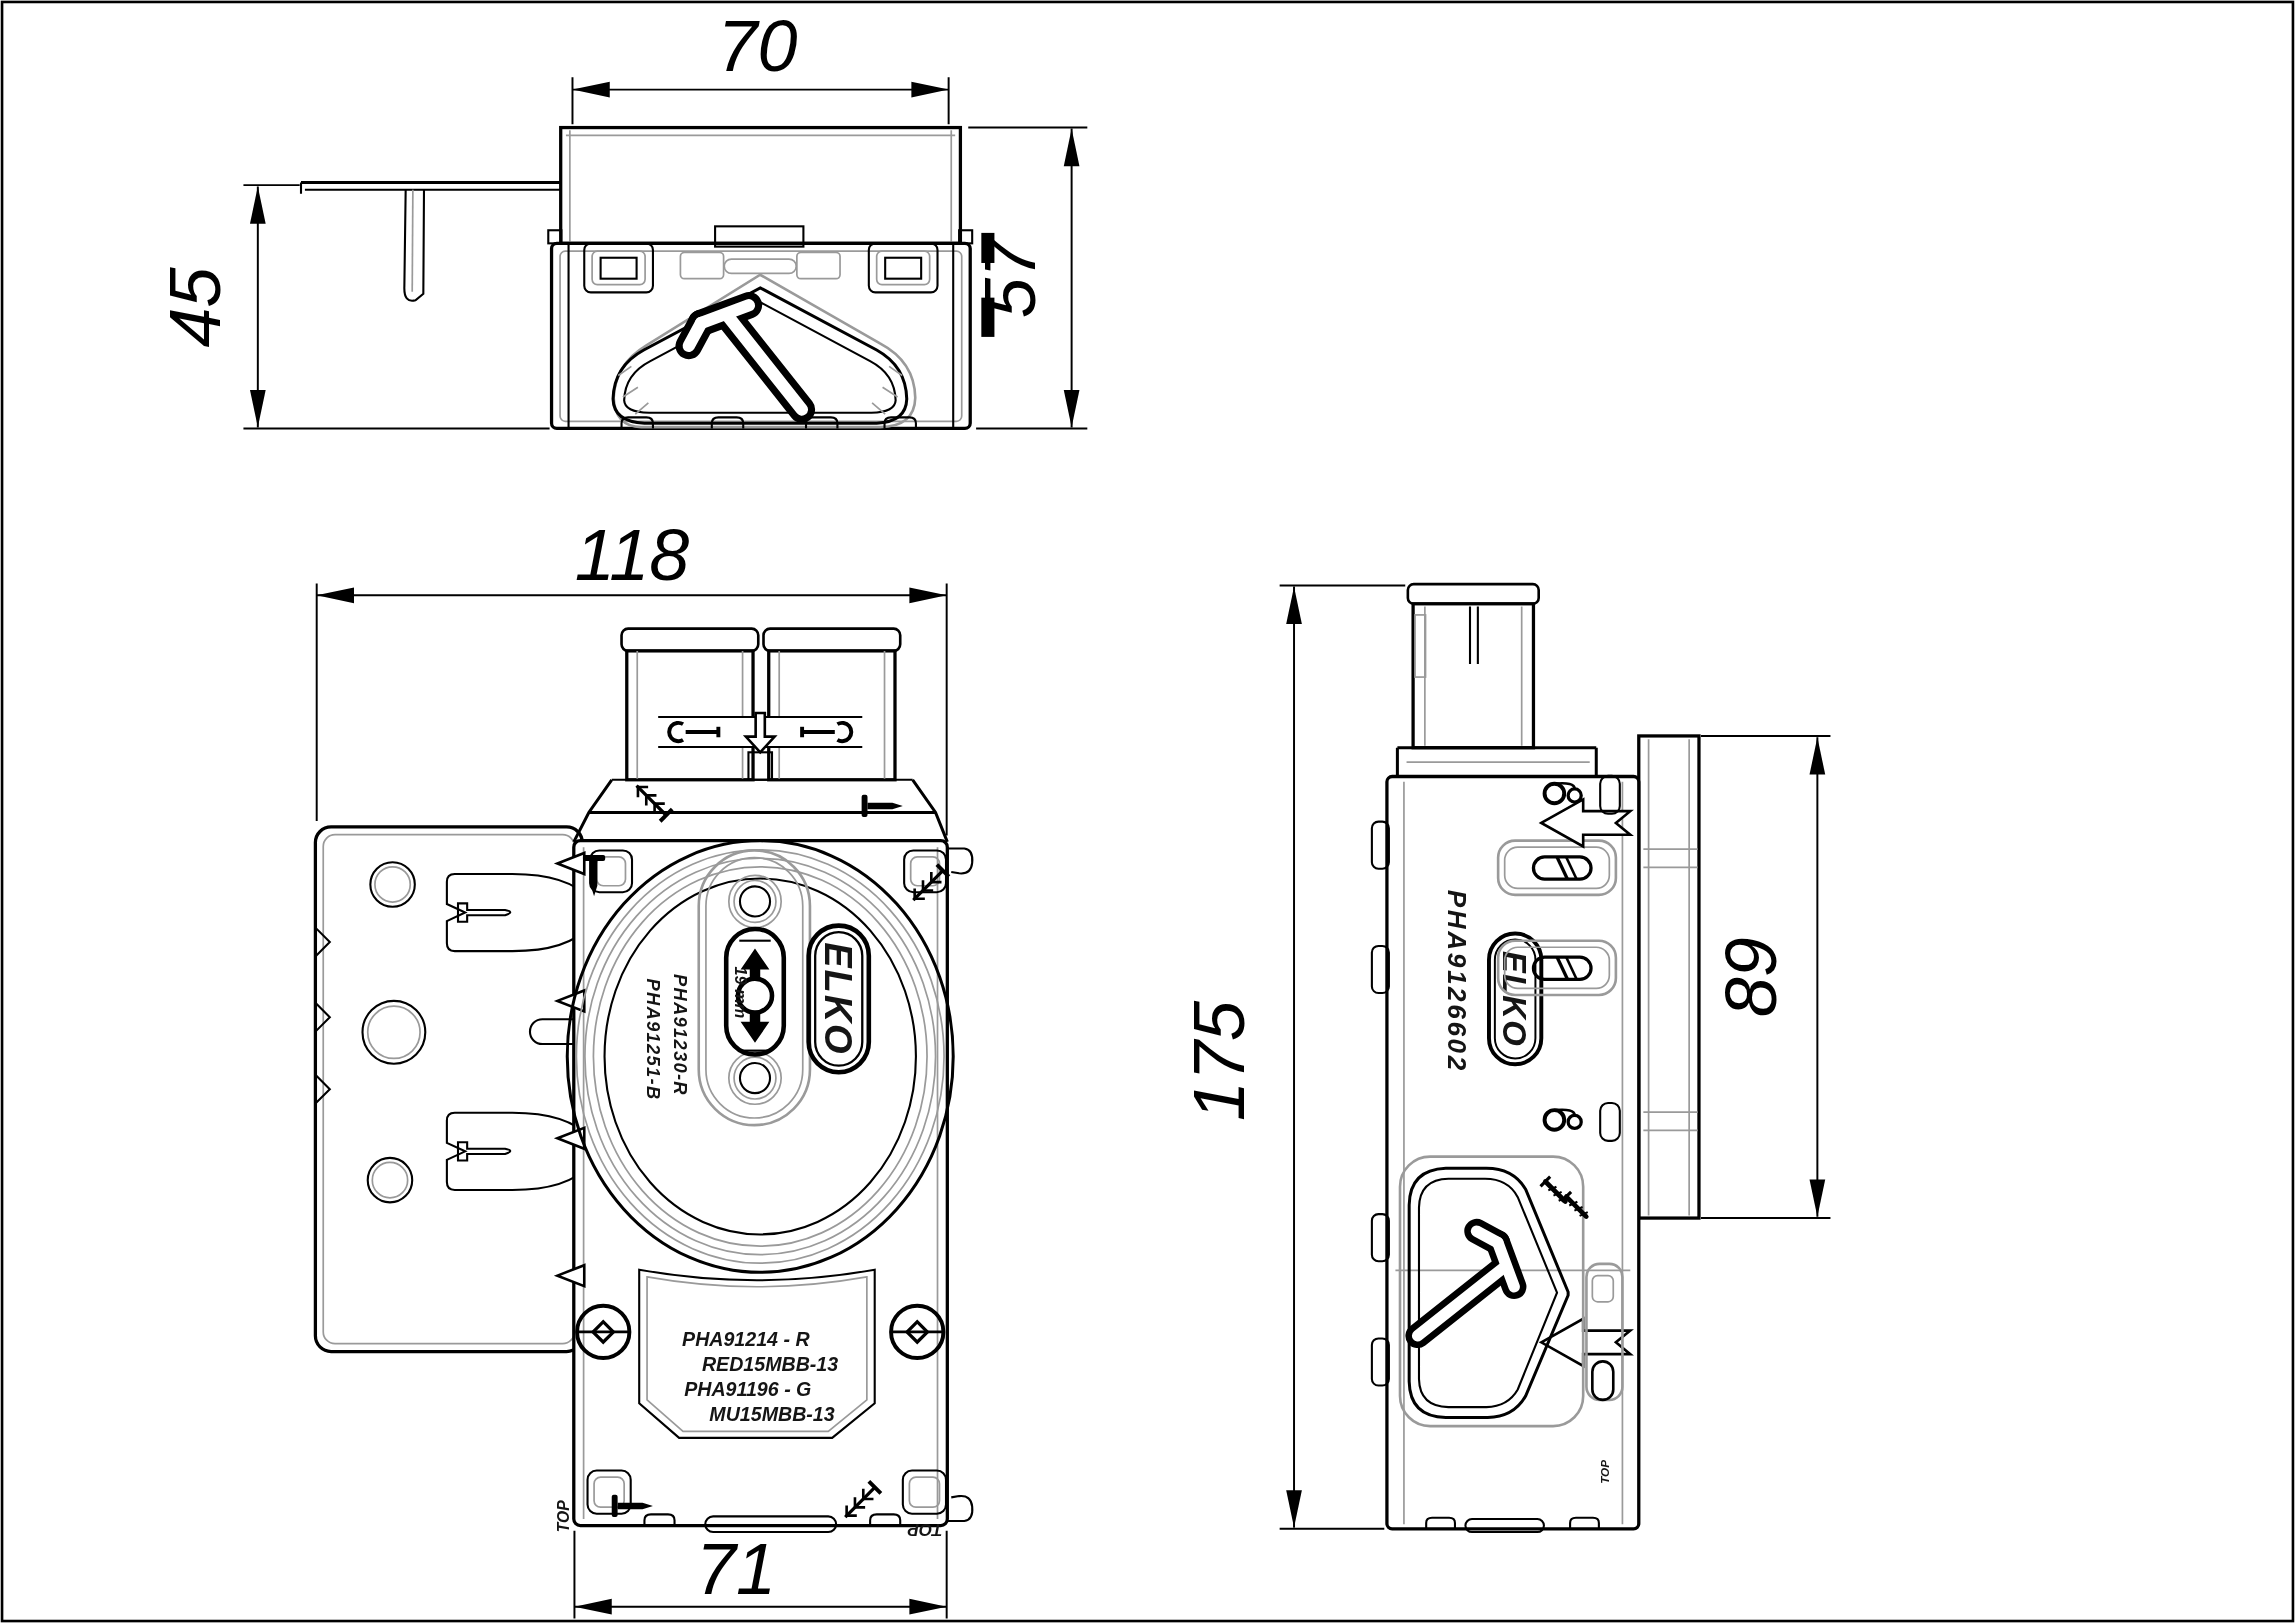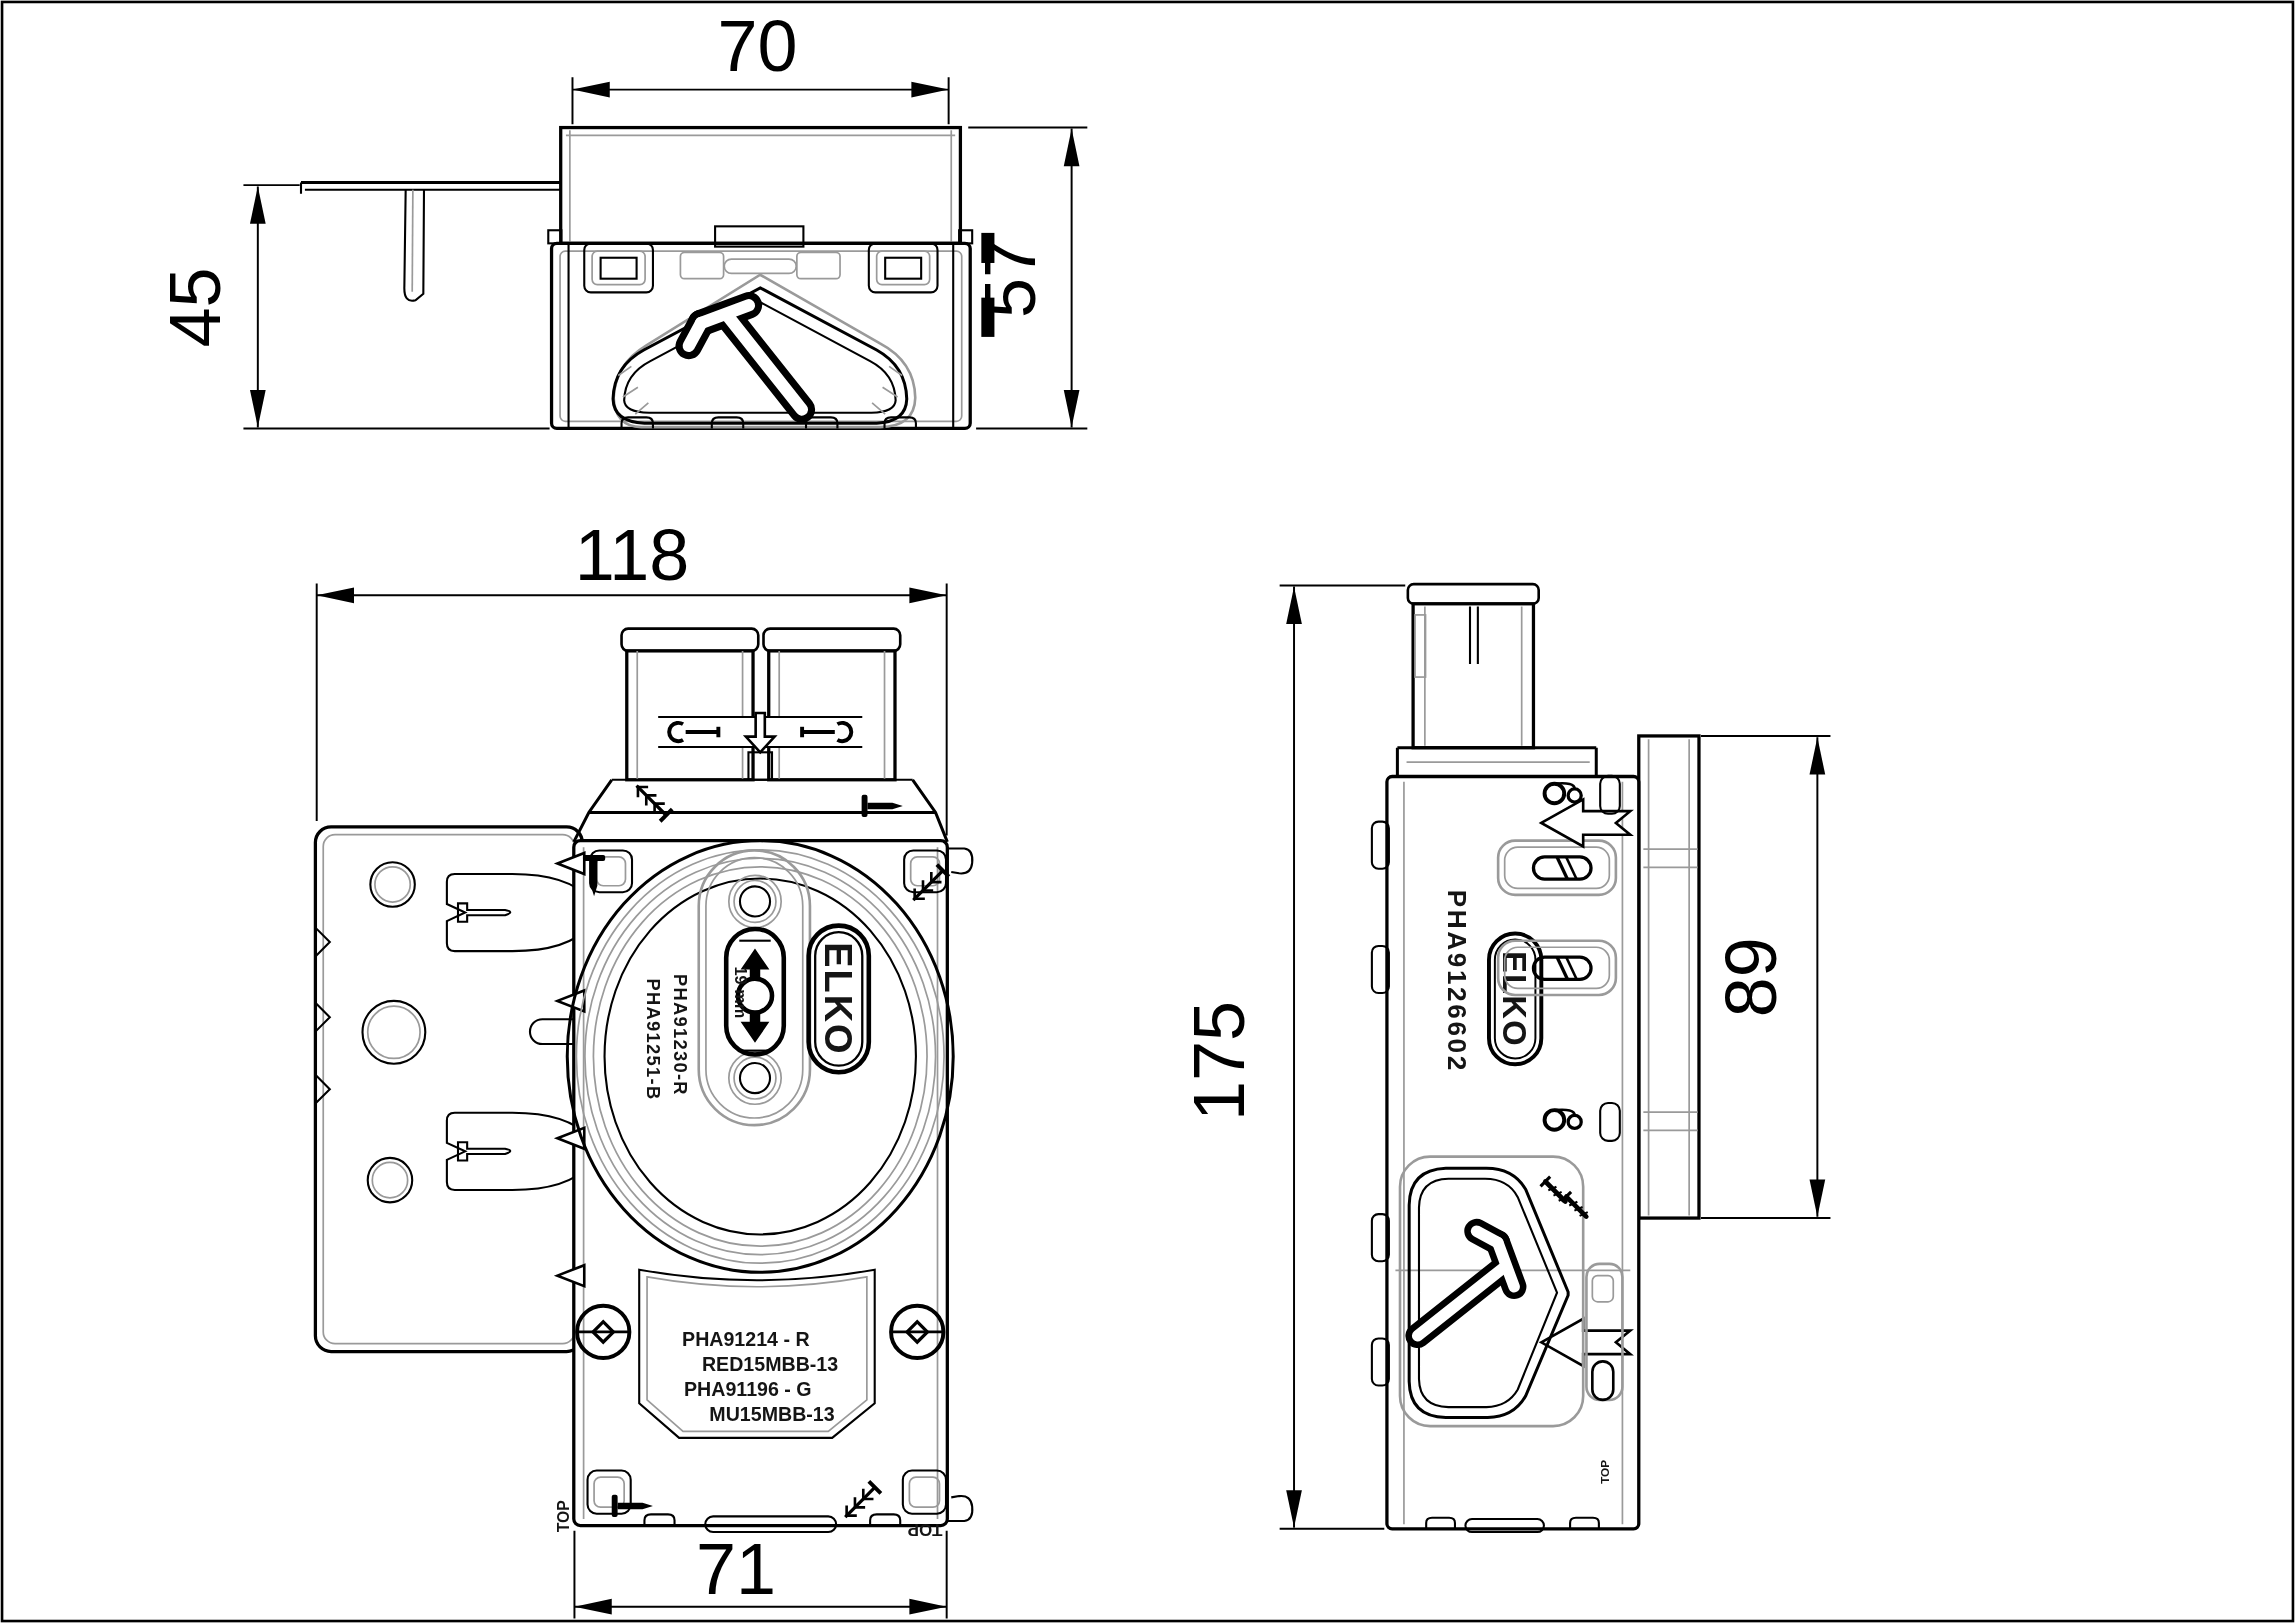--- a/index.html
+++ b/index.html
@@ -1,16 +1,16 @@
 <!DOCTYPE html>
 <html style="font-size:10.5px"><head>
 <meta charset="utf-8">
 <style>
   html,body{margin:0;padding:0;background:#fff;}
-  .sheet{width:2295px;height:1623px;position:relative;background:#fff;}
+  .sheet{width:2295px;height:1623px;position:relative;background:#fff;font-style:italic;}
   svg{display:block;}
   
   .wf{fill:#fff;stroke:#000;stroke-width:5;}
   .wf2{fill:#fff;stroke:#000;stroke-width:4;}
   .ln{fill:none;stroke:#000;stroke-width:3.2;}
   .lnb{fill:none;stroke:#000;stroke-width:4.6;}
   .gy{fill:none;stroke:#9a9a9a;stroke-width:2.6;}
   .gy2{fill:none;stroke:#9a9a9a;stroke-width:4;}
   .dim{fill:none;stroke:#000;stroke-width:3;}
   .arr{fill:#000;stroke:none;}

